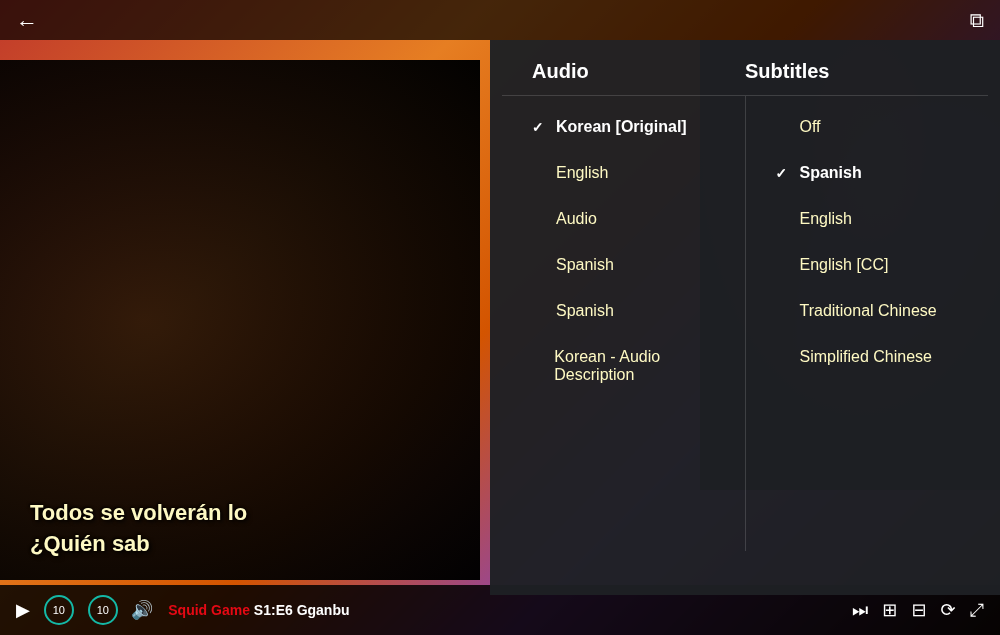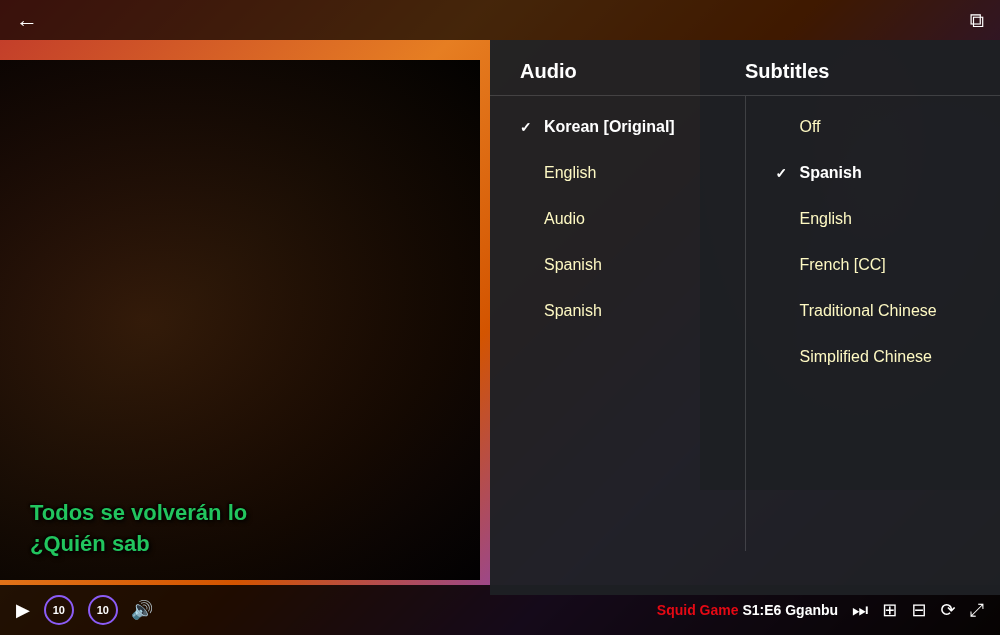--- a/index.html
+++ b/index.html
@@ -39,21 +39,21 @@
       height: 450px;
       background: radial-gradient(ellipse at 60% 30%, rgba(30,15,5,0.7) 0%, rgba(10,5,2,0.9) 70%);
       z-index: 1;
     }
 
     
     .subtitle-text {
       position: absolute;
       bottom: 75px;
       left: 30px;
-      color: #22c55e;
+      color: #fef9c3;
       font-size: 22px;
       font-weight: bold;
       text-shadow: 2px 2px 4px #000, -1px -1px 3px #000;
       z-index: 5;
       line-height: 1.4;
     }
 
     
     .top-bar {
       position: absolute;
@@ -93,31 +93,31 @@
     }
     .bottom-icon {
       color: #fff;
       font-size: 18px;
       cursor: pointer;
       display: flex;
       align-items: center;
       justify-content: center;
     }
     .bottom-icon.circle-icon {
-      border: 2px solid #8b5cf6;
+      border: 2px solid #14b8a6;
       border-radius: 50%;
       width: 30px;
       height: 30px;
       font-size: 11px;
-      font-weight: bold;
+      font-weight: normal;
       position: relative;
     }
     .episode-title {
       flex: 1;
-      text-align: right;
+      text-align: left;
       color: #fff;
       font-size: 14px;
     }
     .episode-title span {
       color: #e50914;
       font-weight: bold;
     }
     .right-controls {
       display: flex;
       align-items: center;
@@ -127,21 +127,21 @@
 
     
     .panel {
       position: absolute;
       right: 0;
       top: 40px;
       width: 510px;
       height: 555px;
       background: rgba(30, 32, 36, 0.97);
       z-index: 20;
-      padding: 20px 0;
+      padding: 20px 12px;
       overflow: hidden;
     }
 
     .panel-header {
       display: flex;
       padding: 0 30px 12px 30px;
       border-bottom: 1px solid rgba(255,255,255,0.15);
     }
     .panel-col-header {
       flex: 1;
@@ -223,38 +223,42 @@
           <span>Audio</span>
         </div>
         <div class="panel-item">
           <span class="check-mark"></span>
           <span>Spanish</span>
         </div>
         <div class="panel-item">
           <span class="check-mark"></span>
           <span>Spanish</span>
         </div>
+        <div class="panel-item">
+          <span class="check-mark"></span>
+          <span>Korean - Audio Description</span>
+        </div>
       </div>
     <div class="panel-divider"></div>
     <div class="panel-col" id="subtitle-col">
         <div class="panel-item">
           <span class="check-mark"></span>
           <span>Off</span>
         </div>
         <div class="panel-item selected">
           <span class="check-mark">✓</span>
           <span>Spanish</span>
         </div>
         <div class="panel-item">
           <span class="check-mark"></span>
           <span>English</span>
         </div>
         <div class="panel-item">
           <span class="check-mark"></span>
-          <span>French [CC]</span>
+          <span>English [CC]</span>
         </div>
         <div class="panel-item">
           <span class="check-mark"></span>
           <span>Traditional Chinese</span>
         </div>
         <div class="panel-item">
           <span class="check-mark"></span>
           <span>Simplified Chinese</span>
         </div>
       </div>

